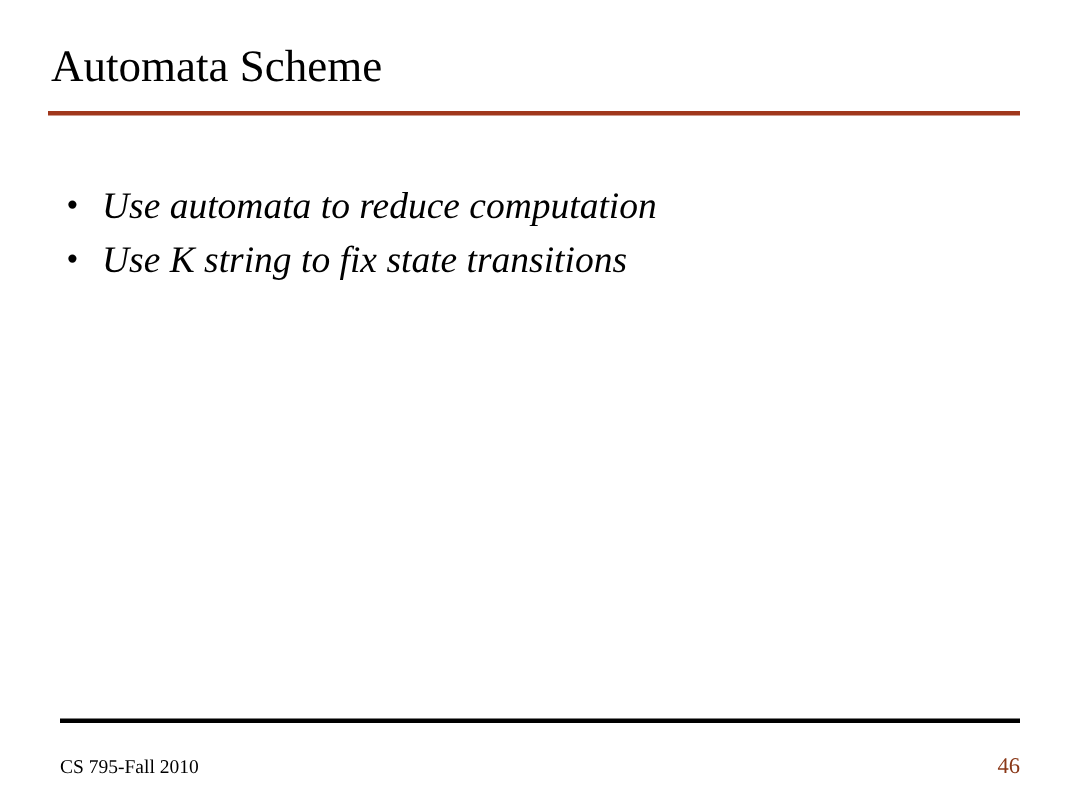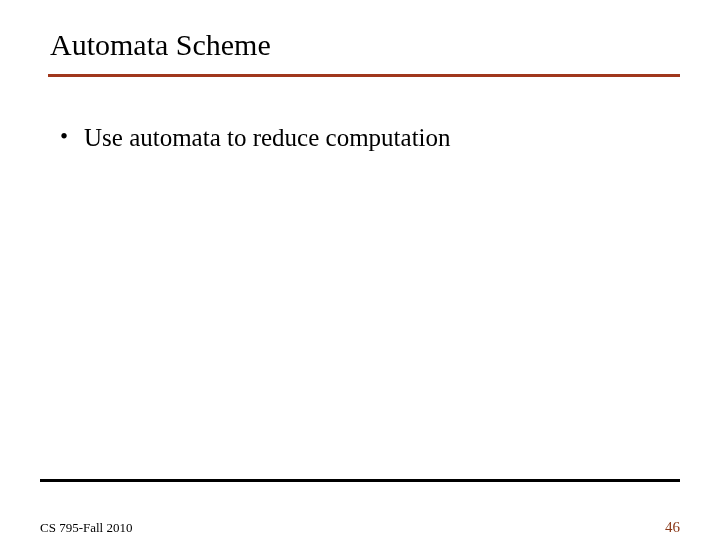--- a/index.html
+++ b/index.html
@@ -11,21 +11,21 @@
       width: 720px;
       height: 540px;
       font-family: "Times New Roman", Times, serif;
       background: #fff;
       position: relative;
       color: #000;
     }
     .slide {
       width: 100%;
       height: 100%;
-      padding: 28px 40px 0 48px;
+      padding: 28px 40px 0 32px;
       position: relative;
     }
     .title {
       font-size: 30px;
       font-weight: normal;
       margin-bottom: 12px;
       padding-left: 2px;
     }
     .title-rule {
       border: none;
@@ -35,59 +35,61 @@
     .bullets {
       list-style: none;
       font-size: 25px;
       line-height: 1.35;
       padding-left: 6px;
     }
     .bullets li {
       position: relative;
       padding-left: 30px;
       margin-bottom: 2px;
+      font-style: italic;
     }
     .bullets li::before {
       content: "•";
       position: absolute;
       left: 6px;
       top: 0;
       font-size: 23px;
     }
     .footer-rule {
       position: absolute;
       left: 40px;
       right: 40px;
       bottom: 58px;
       border: none;
       border-top: 3px solid #000;
     }
     .footer {
       position: absolute;
       left: 40px;
       right: 40px;
-      bottom: 4px;
+      bottom: 20px;
       display: flex;
       justify-content: space-between;
       align-items: baseline;
       font-size: 13px;
     }
     .page-number {
       color: #8a3818;
       font-size: 15px;
       margin-left: 36px;
     }
   </style>
 </head>
 <body>
 
 <div class="slide">
   <h1 class="title">Automata Scheme</h1>
   <hr class="title-rule">
   <ul class="bullets">
     <li>Use automata to reduce computation</li>
+    <li>Use K string to fix state transitions</li>
   </ul>
   <hr class="footer-rule">
   <div class="footer">
     <span>CS 795-Fall 2010</span>
     <span class="page-number">46</span>
   </div>
 </div>
 
 </body></html>

